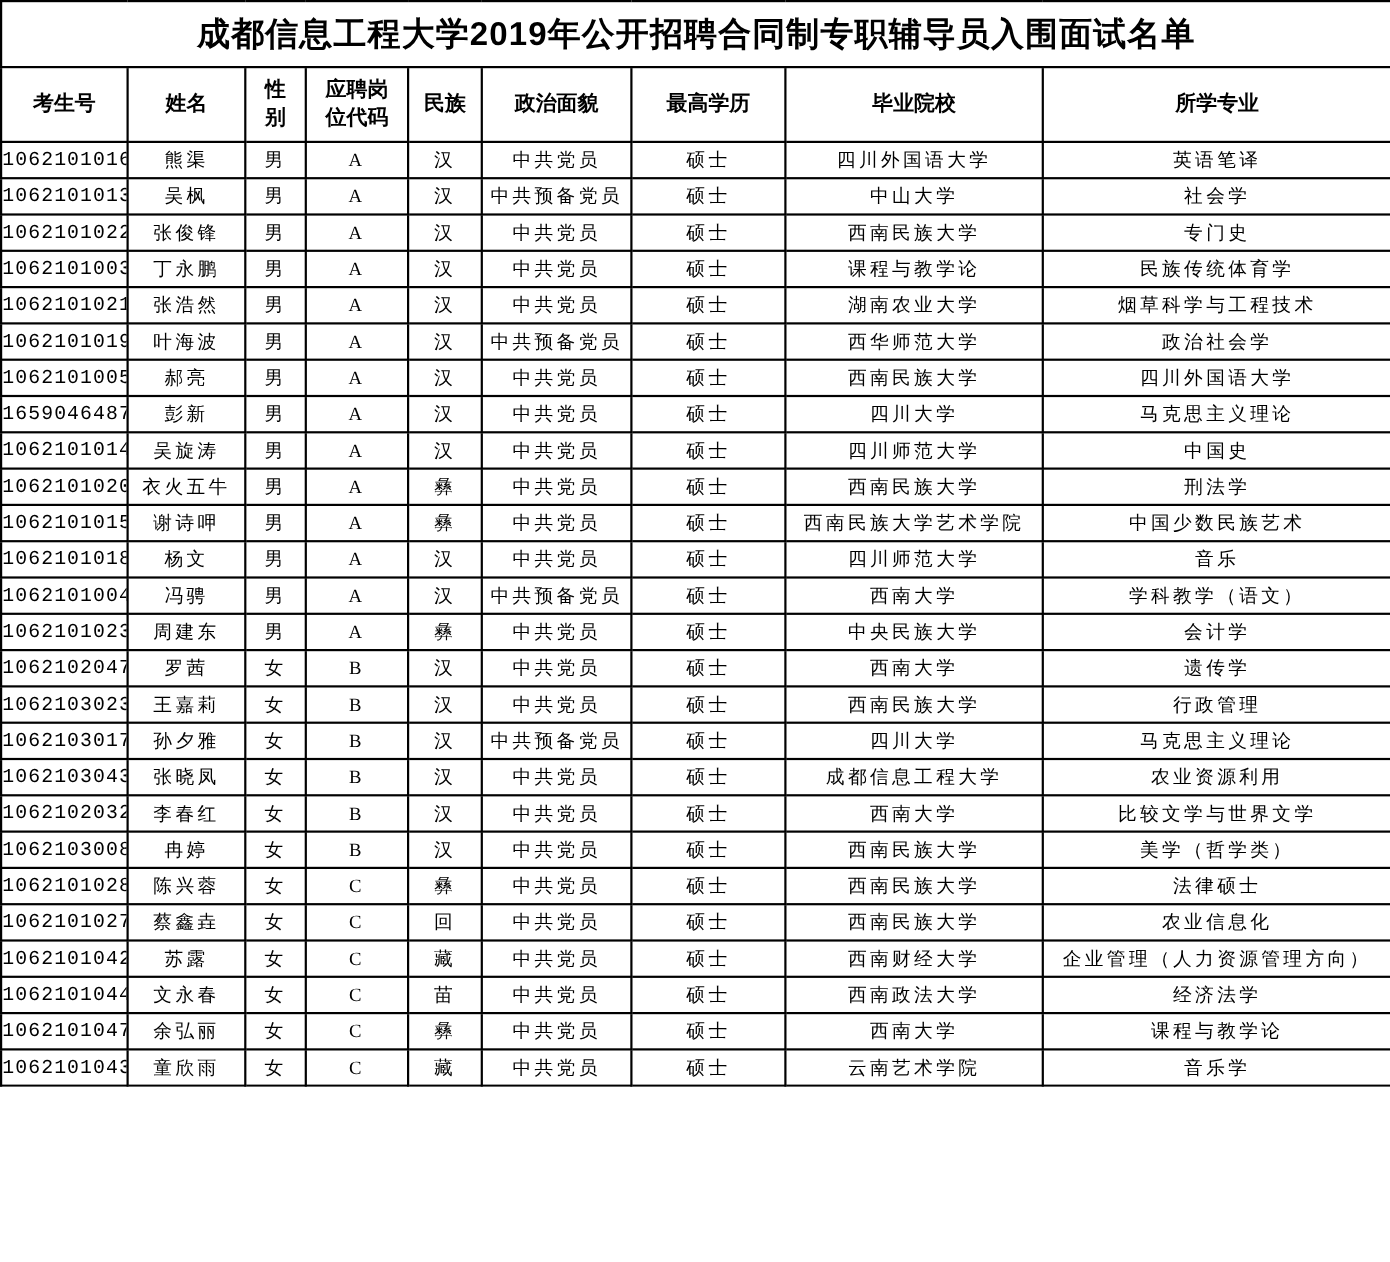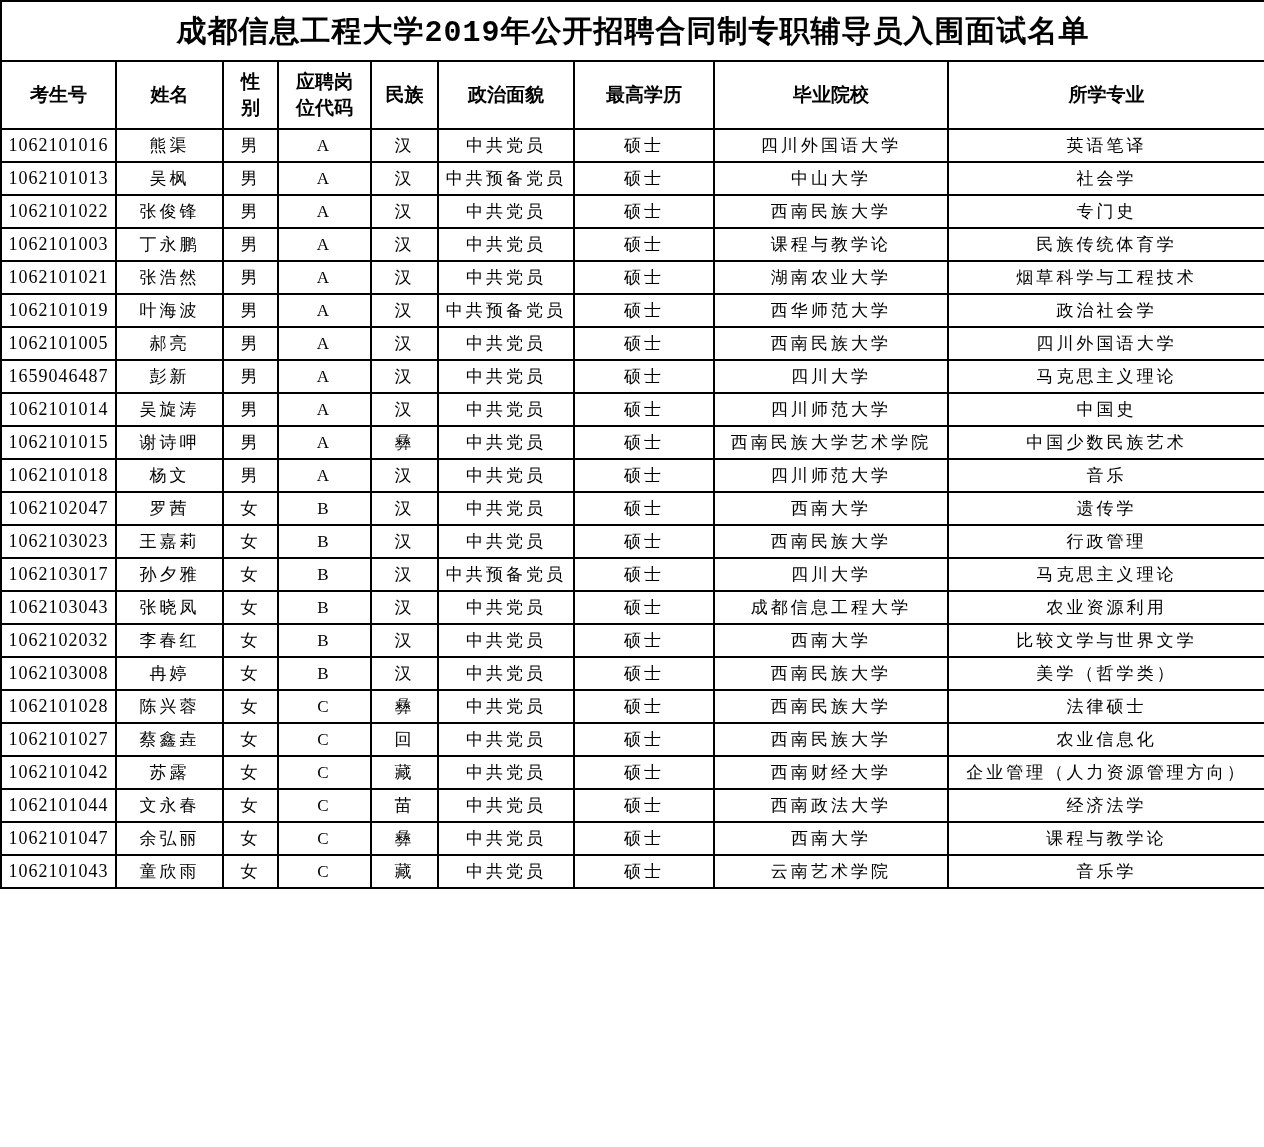--- a/index.html
+++ b/index.html
@@ -24,35 +24,35 @@
     text-align: center;
     vertical-align: middle;
     padding: 0;
     overflow: hidden;
   }
   .title-cell {
     height: 58px;
     font-size: 30px;
     font-weight: bold;
     letter-spacing: 1px;
-    font-family: Liberation Mono, monospace;
+    font-family: Liberation Sans, sans-serif;
   }
   th.col-header {
     height: 66px;
     font-size: 19px;
     font-weight: bold;
     white-space: pre-line;
     line-height: 1.35;
     font-family: "Liberation Serif", serif;
   }
   td.num {
     height: 31px;
     font-size: 18px;
     letter-spacing: 1px;
-    font-family: Liberation Serif, serif;
+    font-family: Liberation Mono, monospace;
   }
   td.cn {
     height: 31px;
     font-size: 17px;
     letter-spacing: 0.18em;
     font-family: "Liberation Serif", serif;
   }
 </style>
 </head>
 <body>
@@ -182,40 +182,73 @@
           <td class="cn">吴旋涛</td>
           <td class="cn">男</td>
           <td class="cn">A</td>
           <td class="cn">汉</td>
           <td class="cn">中共党员</td>
           <td class="cn">硕士</td>
           <td class="cn">四川师范大学</td>
           <td class="cn">中国史</td>
         </tr>
         <tr>
+          <td class="num">1062101020</td>
+          <td class="cn">衣火五牛</td>
+          <td class="cn">男</td>
+          <td class="cn">A</td>
+          <td class="cn">彝</td>
+          <td class="cn">中共党员</td>
+          <td class="cn">硕士</td>
+          <td class="cn">西南民族大学</td>
+          <td class="cn">刑法学</td>
+        </tr>
+        <tr>
           <td class="num">1062101015</td>
           <td class="cn">谢诗呷</td>
           <td class="cn">男</td>
           <td class="cn">A</td>
           <td class="cn">彝</td>
           <td class="cn">中共党员</td>
           <td class="cn">硕士</td>
           <td class="cn">西南民族大学艺术学院</td>
           <td class="cn">中国少数民族艺术</td>
         </tr>
         <tr>
           <td class="num">1062101018</td>
           <td class="cn">杨文</td>
           <td class="cn">男</td>
           <td class="cn">A</td>
           <td class="cn">汉</td>
           <td class="cn">中共党员</td>
           <td class="cn">硕士</td>
           <td class="cn">四川师范大学</td>
           <td class="cn">音乐</td>
+        </tr>
+        <tr>
+          <td class="num">1062101004</td>
+          <td class="cn">冯骋</td>
+          <td class="cn">男</td>
+          <td class="cn">A</td>
+          <td class="cn">汉</td>
+          <td class="cn">中共预备党员</td>
+          <td class="cn">硕士</td>
+          <td class="cn">西南大学</td>
+          <td class="cn">学科教学（语文）</td>
+        </tr>
+        <tr>
+          <td class="num">1062101023</td>
+          <td class="cn">周建东</td>
+          <td class="cn">男</td>
+          <td class="cn">A</td>
+          <td class="cn">彝</td>
+          <td class="cn">中共党员</td>
+          <td class="cn">硕士</td>
+          <td class="cn">中央民族大学</td>
+          <td class="cn">会计学</td>
         </tr>
         <tr>
           <td class="num">1062102047</td>
           <td class="cn">罗茜</td>
           <td class="cn">女</td>
           <td class="cn">B</td>
           <td class="cn">汉</td>
           <td class="cn">中共党员</td>
           <td class="cn">硕士</td>
           <td class="cn">西南大学</td>

